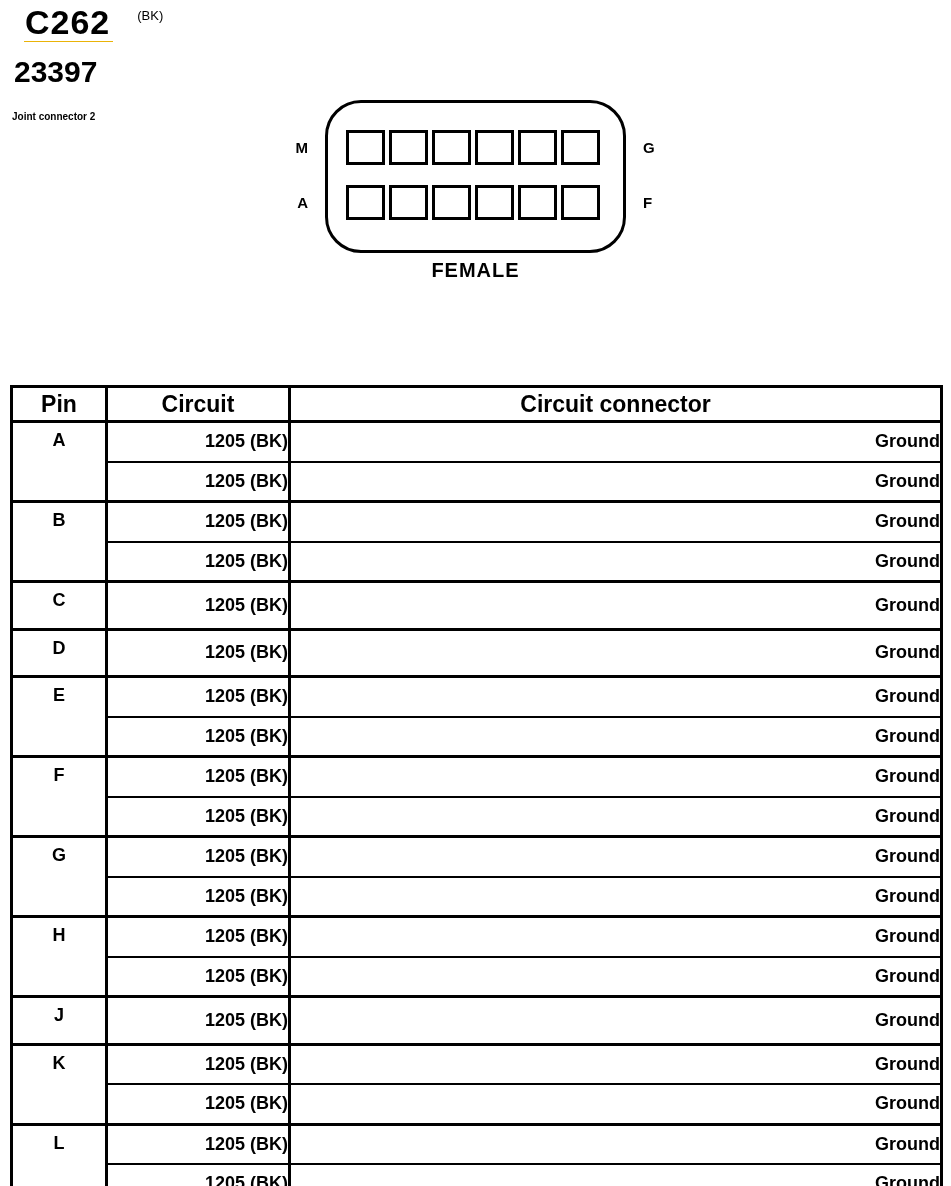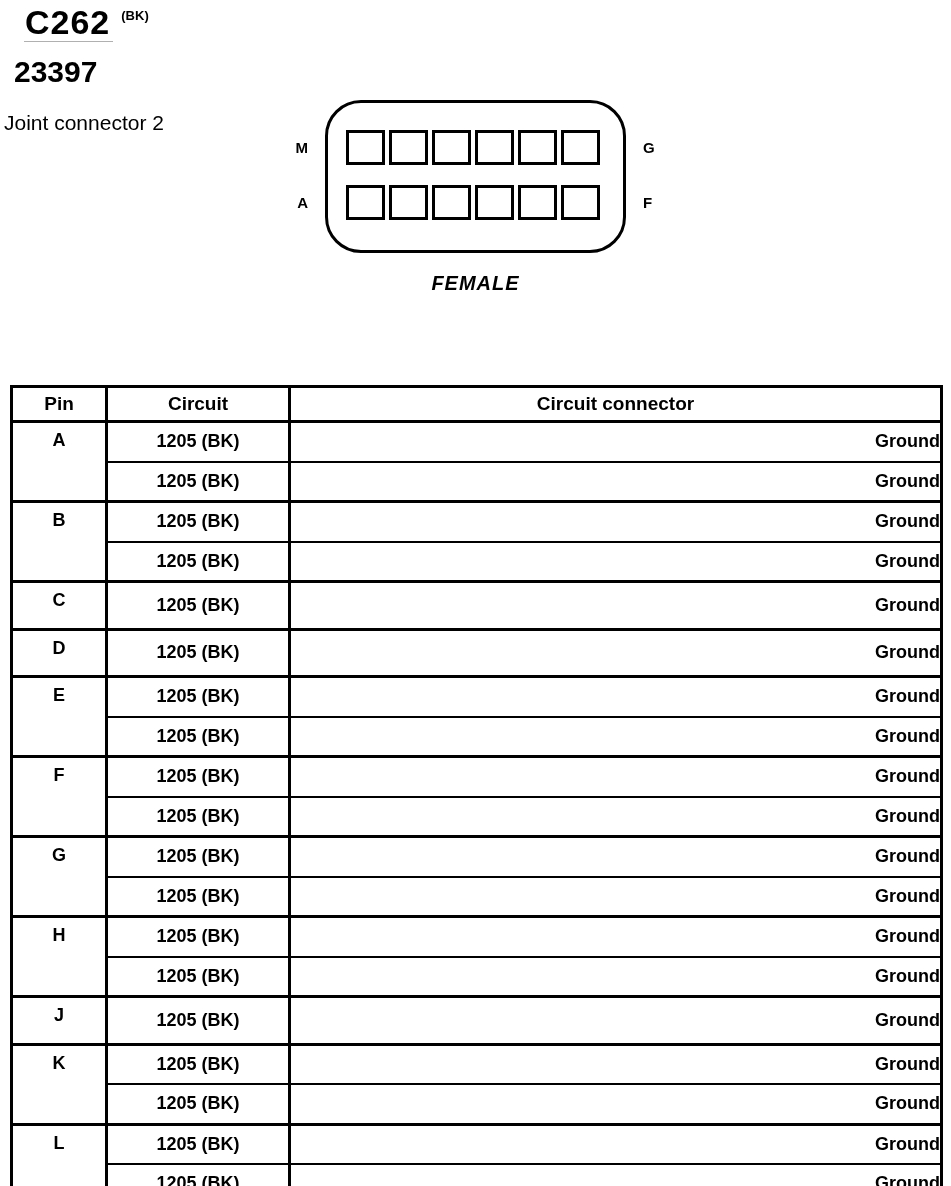--- a/index.html
+++ b/index.html
@@ -9,23 +9,23 @@
     font-family:"Liberation Sans", sans-serif;
     overflow:hidden;
   }
 
   
   .id-line { position:absolute; top:5px; left:24px; white-space:nowrap; }
   .cid {
     display:inline-block; font-size:34px; font-weight:bold; letter-spacing:1px;
     border-bottom:1px solid #eab308; padding:0 3px 2px 1px; line-height:1.0;
   }
-  .ccode { font-size:13px; font-weight:bold; vertical-align:top; margin-left:8px; position:relative; top:3px; }
+  .ccode { font-size:13px; font-weight:normal; vertical-align:top; margin-left:24px; position:relative; top:3px; }
   .pnum { position:absolute; top:57px; left:14px; font-size:30px; font-weight:bold; line-height:1.0; }
-  .desc { position:absolute; top:111px; left:4px; font-size:21px; font-weight:normal; }
+  .desc { position:absolute; top:111px; left:12px; font-size:10px; font-weight:bold; }
 
   
   .connector-figure { position:absolute; top:100px; left:0; width:951px;
     display:flex; flex-direction:column; align-items:center; margin:0; }
   .connector-row { display:flex; align-items:flex-start; }
   .side-labels { display:flex; flex-direction:column; padding-top:30px; }
   .side-labels span {
     height:35px; line-height:35px; font-weight:bold; font-size:15px; display:block;
   }
   .side-labels span + span { margin-top:20px; }
@@ -36,43 +36,43 @@
     border:3px solid #000; border-radius:36px;
     padding:27px 0 0 18px; background:#fff;
   }
   .cavity-row { display:flex; height:35px; }
   .cavity-row + .cavity-row { margin-top:20px; }
   .cavity {
     width:39px; height:35px; box-sizing:border-box;
     border:3px solid #000; background:#fff;
   }
   .cavity + .cavity { margin-left:4px; }
-  .gender { font-size:20px; font-weight:bold; letter-spacing:1px; margin-top:19px;font-style:italic; }
+  .gender { font-size:20px; font-weight:bold; letter-spacing:1px; margin-top:6px; }
 
   
   table.pinout {
     position:absolute; left:10px; top:385px; width:930px;
     border-collapse:collapse; table-layout:fixed;
     border:3px solid #000;
   }
   .col-pin { width:95px; } .col-circuit { width:183px; } .col-func { width:652px; }
   .pinout th, .pinout td {
     border-left:3px solid #000; border-right:3px solid #000;
     border-top:0; border-bottom:0;
     padding:0; font-weight:bold;
   }
   .pinout thead th {
-    height:32px; font-size:19px; text-align:center;
+    height:32px; font-size:23px; text-align:center;
     border-bottom:3px solid #000;
   }
   .pinout tbody td { height:37.5px; font-size:18px; }
   .pinout tbody tr.group-start td { border-top:3px solid #000; }
   .pinout tbody tr.inner td { border-top:2px solid #000; }
   td.pin-cell { text-align:center; vertical-align:top; padding-top:7px; font-size:17px; }
-  td.circuit-cell { text-align:center; }
+  td.circuit-cell { text-align:right; }
   td.function-cell { text-align:right; padding-left:22px; }
 </style>
 </head>
 <body>
 
 <div class="page">
 
   <div class="id-line">
     <span class="cid">C262</span><span class="ccode">(BK)</span>
   </div>

